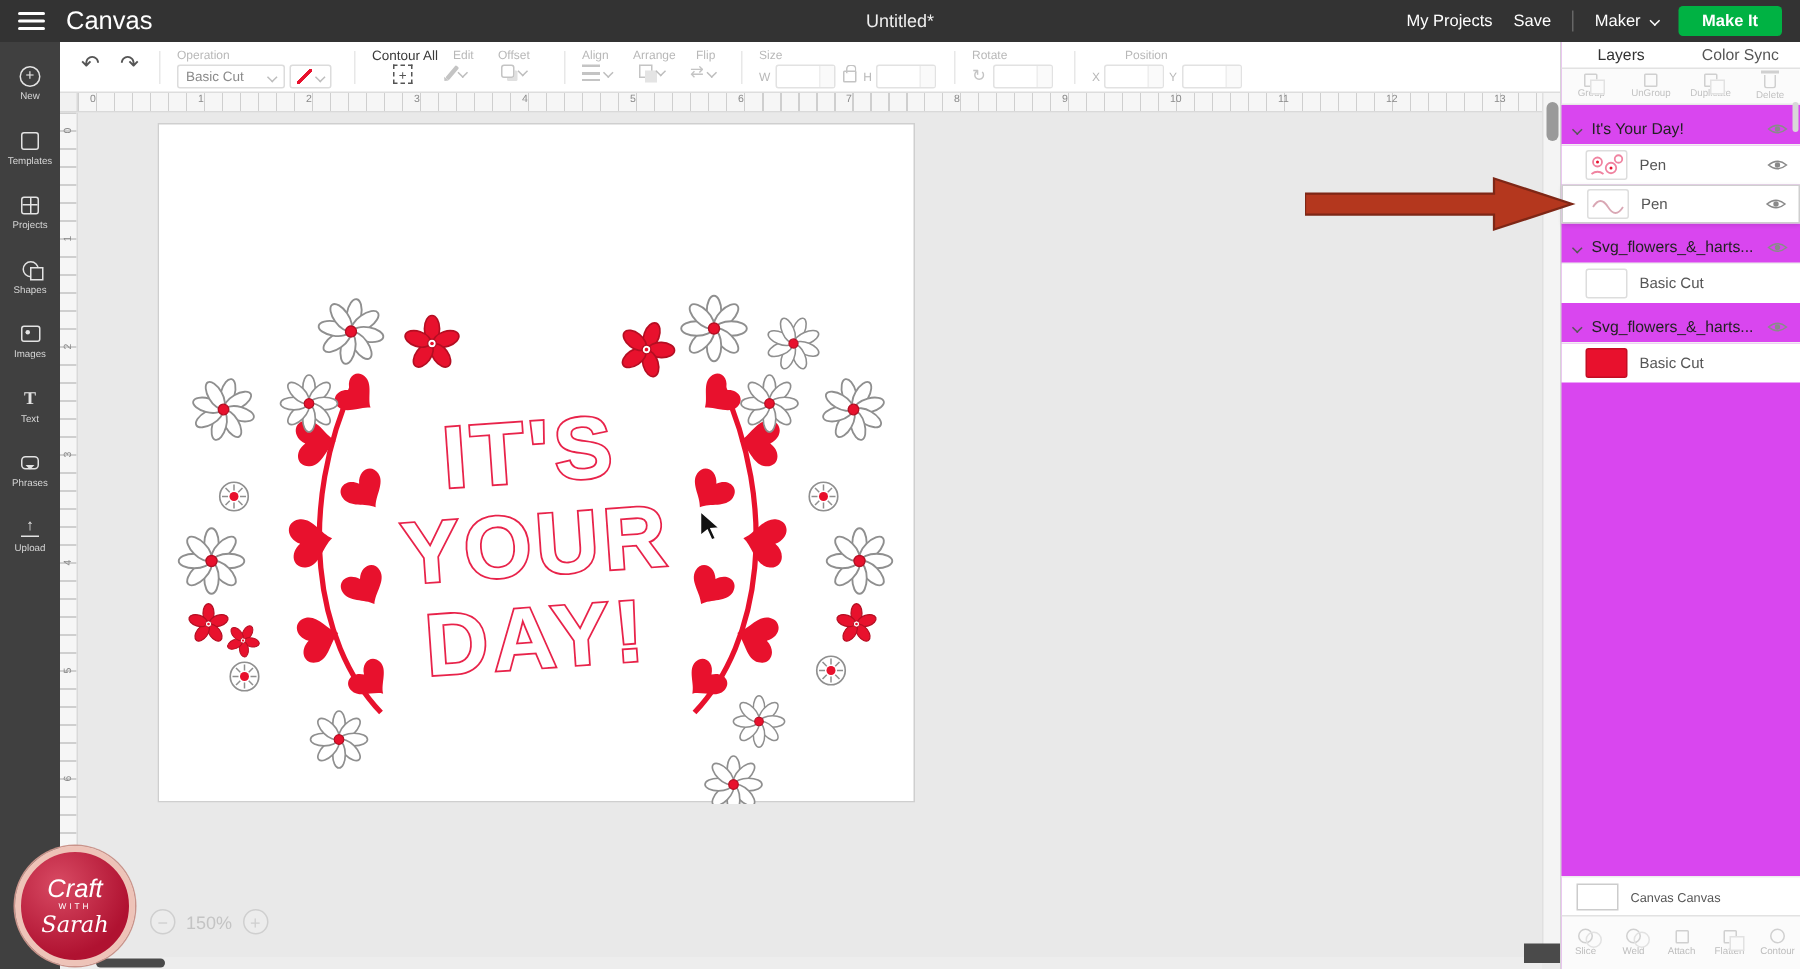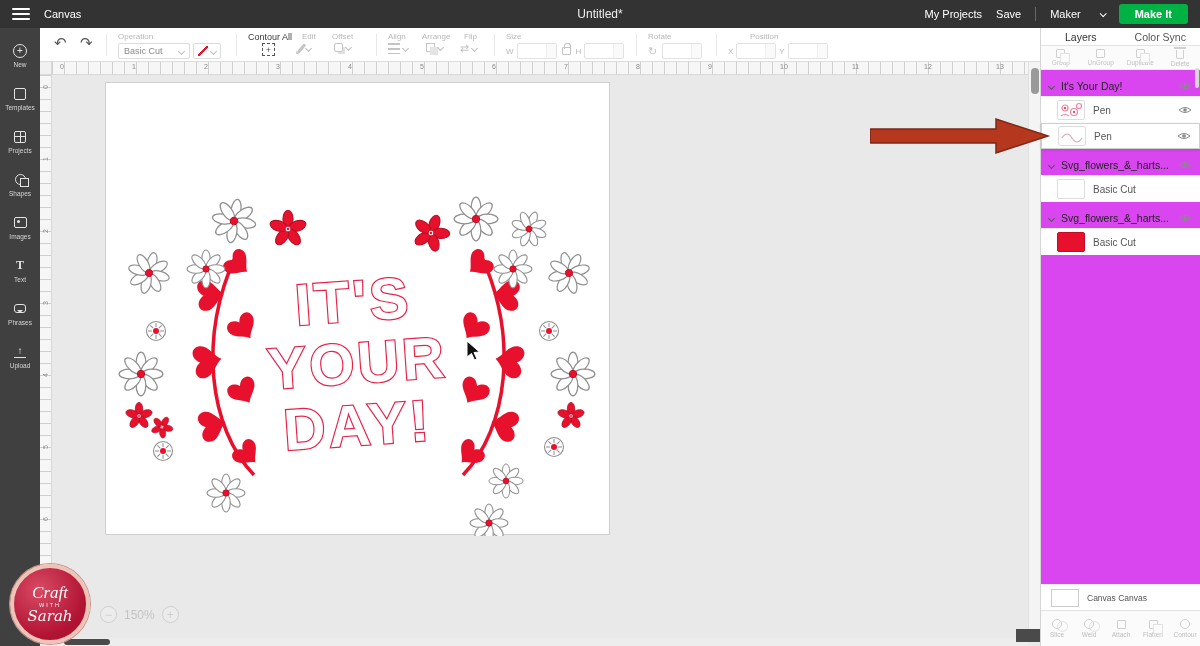--- a/index.html
+++ b/index.html
@@ -4,26 +4,26 @@
 <style>
   *{box-sizing:border-box;margin:0;padding:0}
   html,body{width:1200px;height:646px;overflow:hidden}
   body{font-family:"Liberation Sans",sans-serif;background:#e9e9e9}
   .stage{position:relative;width:1200px;height:646px;overflow:hidden;background:#e9e9e9}
 
   
   .topbar{position:absolute;left:0;top:0;width:1200px;height:28px;background:#333;z-index:30;display:flex;align-items:center;color:#fff}
   .hamburger{width:18px;height:12px;margin-left:12px;display:flex;flex-direction:column;justify-content:space-between;cursor:pointer}
   .hamburger span{display:block;height:2px;background:#fff;border-radius:1px}
-  .tb-title{font-size:11px;margin-left:14px;color:#fff}
+  .tb-title{font-size:17px;margin-left:14px;color:#fff}
   .doc-title{position:absolute;left:0;right:0;text-align:center;font-size:12px;color:#eee;pointer-events:none}
   .tb-right{margin-left:auto;display:flex;align-items:center;gap:14px;margin-right:12px;font-size:11px}
   .tb-link{color:#fff;cursor:pointer}
   .tb-divider{width:1px;height:14px;background:#666}
-  .machine{display:flex;align-items:center;gap:19px;cursor:pointer}
+  .machine{display:flex;align-items:center;gap:6px;cursor:pointer}
   .chev{display:inline-block;width:5px;height:5px;border-right:1.5px solid currentColor;border-bottom:1.5px solid currentColor;transform:rotate(45deg) translateY(-1px)}
   .makeit{background:#00b243;color:#fff;font-size:11px;font-weight:bold;padding:4px 16px;border:none;border-radius:3px;cursor:pointer}
 
   
   .sidebar{position:absolute;left:0;top:28px;width:40px;height:618px;background:#404040;z-index:25;display:flex;flex-direction:column;align-items:center;padding-top:6px}
   .sb-item{width:40px;height:43px;display:flex;flex-direction:column;align-items:center;justify-content:center;gap:3px;cursor:pointer;color:#e3e3e3}
   .sb-lbl{font-size:6.5px;color:#d6d6d6}
   .sb-ic{width:14px;height:14px;display:flex;align-items:center;justify-content:center;color:#e3e3e3;font-size:11px}
   .ic-new{border:1.2px solid #e3e3e3;border-radius:50%;font-size:10px;line-height:1}
   .ic-box-o{width:12px;height:12px;border:1.2px solid #e3e3e3;border-radius:2px}
@@ -116,21 +116,21 @@
   .pb-item{flex:1;display:flex;flex-direction:column;align-items:center;justify-content:center;gap:2px;cursor:pointer}
   .pb-lbl{font-size:6.5px;color:#bdbdbd}
   .pscroll{position:absolute;right:1px;top:40px;width:4px;height:20px;background:#d8d8d8;border-radius:2px}
 
   
   .annot-arrow{position:absolute;left:870px;top:116px;z-index:50;pointer-events:none}
   .logo{position:absolute;left:10px;top:564px;width:80px;height:80px;border-radius:50%;z-index:40;
         background:radial-gradient(circle at 35% 30%,#d84a63,#b01231 70%);
         border:4px solid #eec3b8;box-shadow:0 0 0 1px #c9938a;
         display:flex;flex-direction:column;align-items:center;justify-content:center;color:#fff;text-align:center}
-  .logo-l1{font-family:Liberation Serif, serif;font-style:italic;font-size:17px;line-height:1}
+  .logo-l1{font-family:Liberation Sans, sans-serif;font-style:italic;font-size:17px;line-height:1}
   .logo-l2{font-size:5.5px;letter-spacing:2px;text-transform:uppercase;margin:1px 0}
   .logo-l3{font-family:"DejaVu Serif",serif;font-style:italic;font-size:15px;line-height:1}
   .eye-svg{flex:none;cursor:pointer}
 </style>
 </head>
 <body>
 
 <div class="stage">
 
   <header class="topbar">

